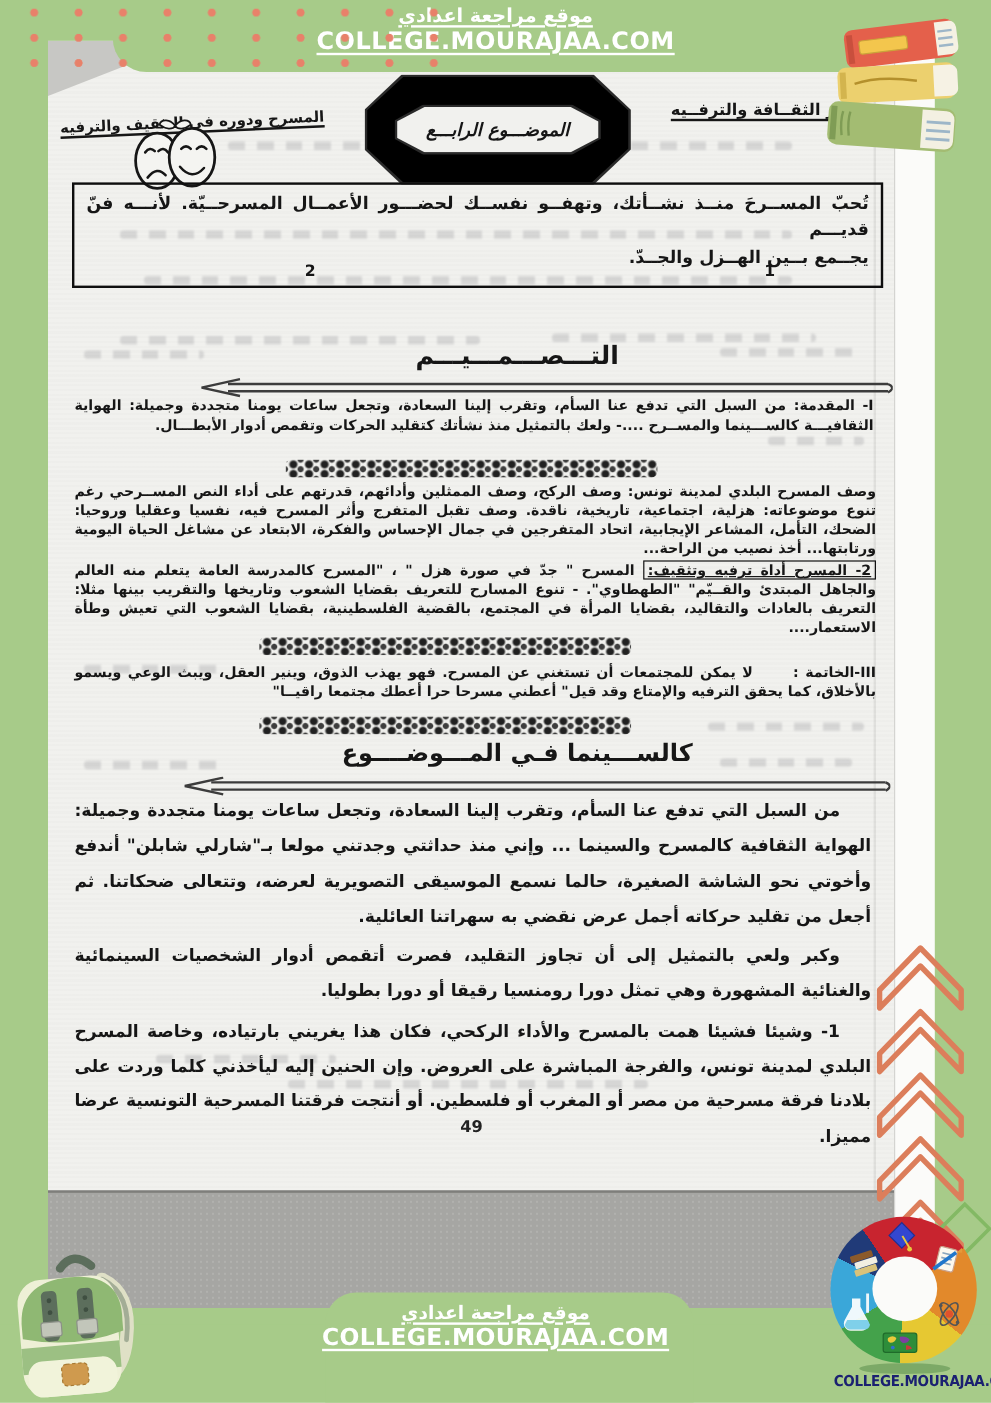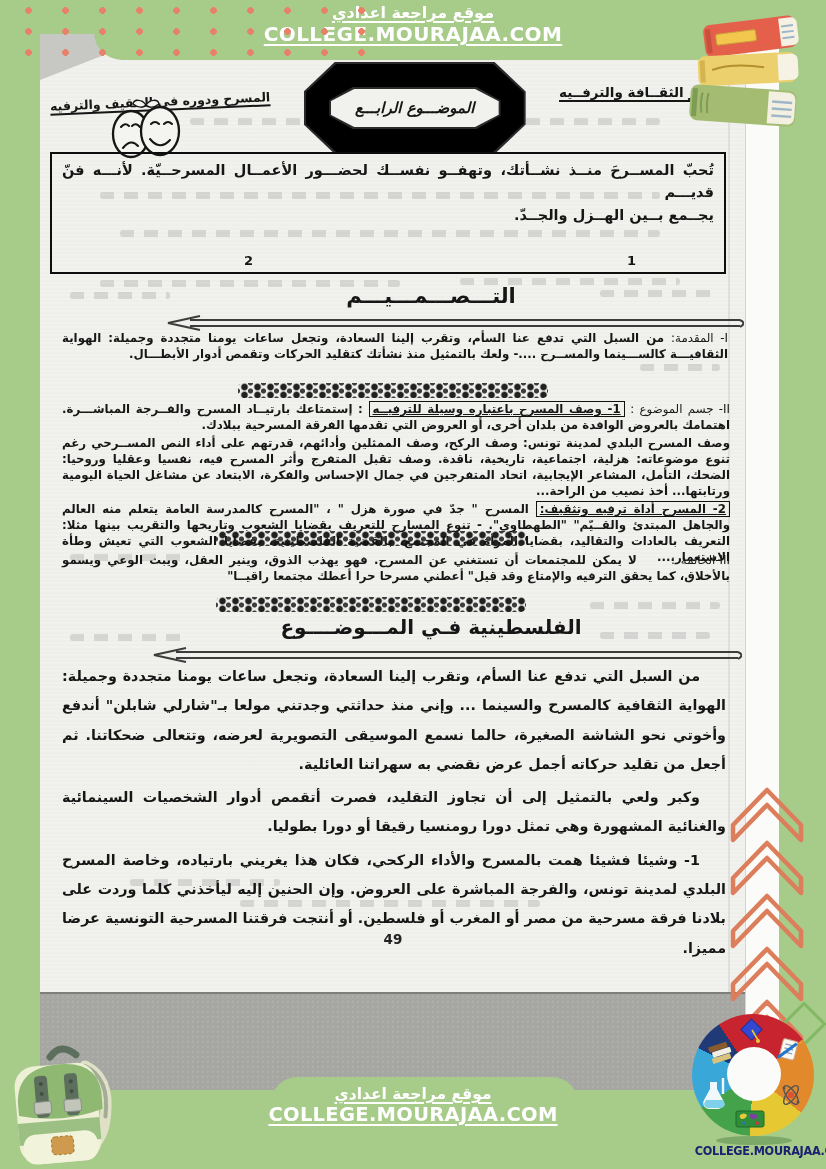--- a/index.html
+++ b/index.html
@@ -30,33 +30,33 @@
   .hdr-left{margin-top:34px;font-size:12.5px;transform:rotate(-2.5deg);}
   .oct,.oct-m,.oct-i,.oct-c{clip-path:polygon(14% 0,86% 0,100% 32%,100% 68%,86% 100%,14% 100%,0 68%,0 32%);}
   .frame{width:218px;height:88px;margin-top:2px;}
   .oct{background:#2a2a2a;padding:2px;}
   .oct-m{background:#000000;padding:23px;height:100%;box-sizing:border-box;font-style:italic;}
   .oct-i{background:#2a2a2a;padding:2px;height:100%;box-sizing:border-box;}
   .oct-c{background:#f1f1ee;height:100%;display:flex;align-items:center;justify-content:center;
          font-size:15px;font-weight:800;}
   .masks{position:absolute;left:64px;top:64px;}
 
-  .prompt-box{position:absolute;left:10px;top:118px;width:676px;height:122px;border:2.4px solid #0e0e0e;
+  .prompt-box{position:absolute;left:20px;top:118px;width:676px;height:88px;border:2.4px solid #0e0e0e;
               box-sizing:border-box;padding:5px 10px;font-weight:800;font-size:14.5px;line-height:1.55;}
   .pb-l1{text-align:justify;text-align-last:justify;}
   .pb-l3{text-decoration:underline;text-underline-offset:4px;text-decoration-thickness:2px;}
   .pb-num{position:absolute;bottom:1px;font-size:13px;font-weight:700;}
   .pb-num-1{right:88px;} .pb-num-2{left:192px;}
 
   .sec-title{position:absolute;width:100%;text-align:center;font-size:21px;font-weight:900;letter-spacing:1px;margin-left:38px;}
   .dl-svg{position:absolute;}
 
   .para{position:absolute;font-size:11.8px;font-weight:600;line-height:1.36;text-align:justify;}
   .para p{margin:0 0 2px 0;}
-  .plabel{font-weight:400;}
+  .plabel{font-weight:700;}
   .boxed{border:1.6px solid #111;padding:0 3px;font-weight:900;text-decoration:underline;}
   .gap-lbl{margin-left:28px;}
 
   .orn{position:absolute;height:15px;border-radius:5px;opacity:.93;filter:blur(.2px);
        background-image:radial-gradient(circle,#121212 2.6px,rgba(25,25,25,.5) 3.3px,transparent 4.2px),
                         radial-gradient(circle,#303030 2.1px,transparent 3px);
        background-size:13px 8px,13px 8px;background-position:0 0,6px 4px;}
 
   .exp{position:absolute;font-size:14.3px;font-weight:700;line-height:2.05;text-align:justify;}
   .exp p{margin:0;text-indent:26px;}
@@ -171,42 +171,37 @@
     </svg>
 
     <div class="para ar" style="left:22px;top:296px;width:666px;">
       <span class="plabel">I- المقدمة:</span>
       <span>من السبل التي تدفع عنا السأم، وتقرب إلينا السعادة، وتجعل ساعات يومنا متجددة وجميلة: الهواية الثقافيـــة كالســـينما والمســرح ....- ولعك بالتمثيل منذ نشأتك كتقليد الحركات وتقمص أدوار الأبطـــال.</span>
     </div>
 
     <div class="orn" style="left:198px;top:349px;width:310px;"></div>
 
     <div class="para ar" style="left:22px;top:367px;width:668px;">
-      <p>
-        <span class="plabel">II- جسم الموضوع :</span>
-        <span class="boxed">1- وصف المسرح باعتباره وسيلة للترفيــه</span>
-        <span>: إستمتاعك بارتيــاد المسرح والفــرجة المباشـــرة. اهتمامك بالعروض الوافدة من بلدان أخرى، أو العروض التي تقدمها الفرقة المسرحية ببلادك.</span>
-      </p>
       <p>وصف المسرح البلدي لمدينة تونس: وصف الركح، وصف الممثلين وأدائهم، قدرتهم على أداء النص المســرحي رغم تنوع موضوعاته: هزلية، اجتماعية، تاريخية، ناقدة. وصف تقبل المتفرج وأثر المسرح فيه، نفسيا وعقليا وروحيا: الضحك، التأمل، المشاعر الإيجابية، اتحاد المتفرجين في جمال الإحساس والفكرة، الابتعاد عن مشاغل الحياة اليومية ورتابتها... أخذ نصيب من الراحة...</p>
       <p>
         <span class="boxed">2- المسرح أداة ترفيه وتثقيف:</span>
         <span>المسرح " جدّ في صورة هزل " ، "المسرح كالمدرسة العامة يتعلم منه العالم والجاهل المبتدئ والقــيّم" "الطهطاوي". - تنوع المسارح للتعريف بقضايا الشعوب وتاريخها والتقريب بينها مثلا: التعريف بالعادات والتقاليد، بقضايا المرأة في المجتمع، بالقضية الفلسطينية، بقضايا الشعوب التي تعيش وطأة الاستعمار....</span>
       </p>
     </div>
 
     <div class="orn" style="left:176px;top:497px;width:310px;"></div>
 
     <div class="para ar" style="left:22px;top:518px;width:668px;">
       <span class="plabel gap-lbl">III-الخاتمة :</span>
       <span>لا يمكن للمجتمعات أن تستغني عن المسرح. فهو يهذب الذوق، وينير العقل، ويبث الوعي ويسمو بالأخلاق، كما يحقق الترفيه والإمتاع وقد قيل" أعطني مسرحا حرا أعطك مجتمعا راقيــا"</span>
     </div>
 
     <div class="orn" style="left:176px;top:563px;width:310px;"></div>
 
-    <div class="sec-title ar" style="top:581px;font-size:20px;">الفلسطينية فـي المـــوضــــوع</div>
+    <div class="sec-title ar" style="top:581px;font-size:20px;">كالســـينما فـي المـــوضــــوع</div>
     <svg class="dl-svg" style="left:102px;top:613px;" width="600" height="17" viewBox="0 0 600 17">
       <path d="M596 5 H34 M596 11 H34" stroke="#3c3c3c" stroke-width="2" fill="none"></path>
       <path d="M44 1 L12 8 L44 15" stroke="#3c3c3c" stroke-width="2" fill="none"></path>
       <path d="M596 5 q7 3 0 7" stroke="#3c3c3c" stroke-width="2" fill="none"></path>
     </svg>
 
     <div class="exp ar" style="left:22px;top:628px;width:664px;">
       <p>من السبل التي تدفع عنا السأم، وتقرب إلينا السعادة، وتجعل ساعات يومنا متجددة وجميلة: الهواية الثقافية كالمسرح والسينما ... وإني منذ حداثتي وجدتني مولعا بـ"شارلي شابلن" أندفع وأخوتي نحو الشاشة الصغيرة، حالما نسمع الموسيقى التصويرية لعرضه، وتتعالى ضحكاتنا. ثم أجعل من تقليد حركاته أجمل عرض نقضي به سهراتنا العائلية.</p>
       <p>وكبر ولعي بالتمثيل إلى أن تجاوز التقليد، فصرت أتقمص أدوار الشخصيات السينمائية والغنائية المشهورة وهي تمثل دورا رومنسيا رقيقا أو دورا بطوليا.</p>
       <p>1- وشيئا فشيئا همت بالمسرح والأداء الركحي، فكان هذا يغريني بارتياده، وخاصة المسرح البلدي لمدينة تونس، والفرجة المباشرة على العروض. وإن الحنين إليه ليأخذني كلما وردت على بلادنا فرقة مسرحية من مصر أو المغرب أو فلسطين. أو أنتجت فرقتنا المسرحية التونسية عرضا مميزا.</p>

